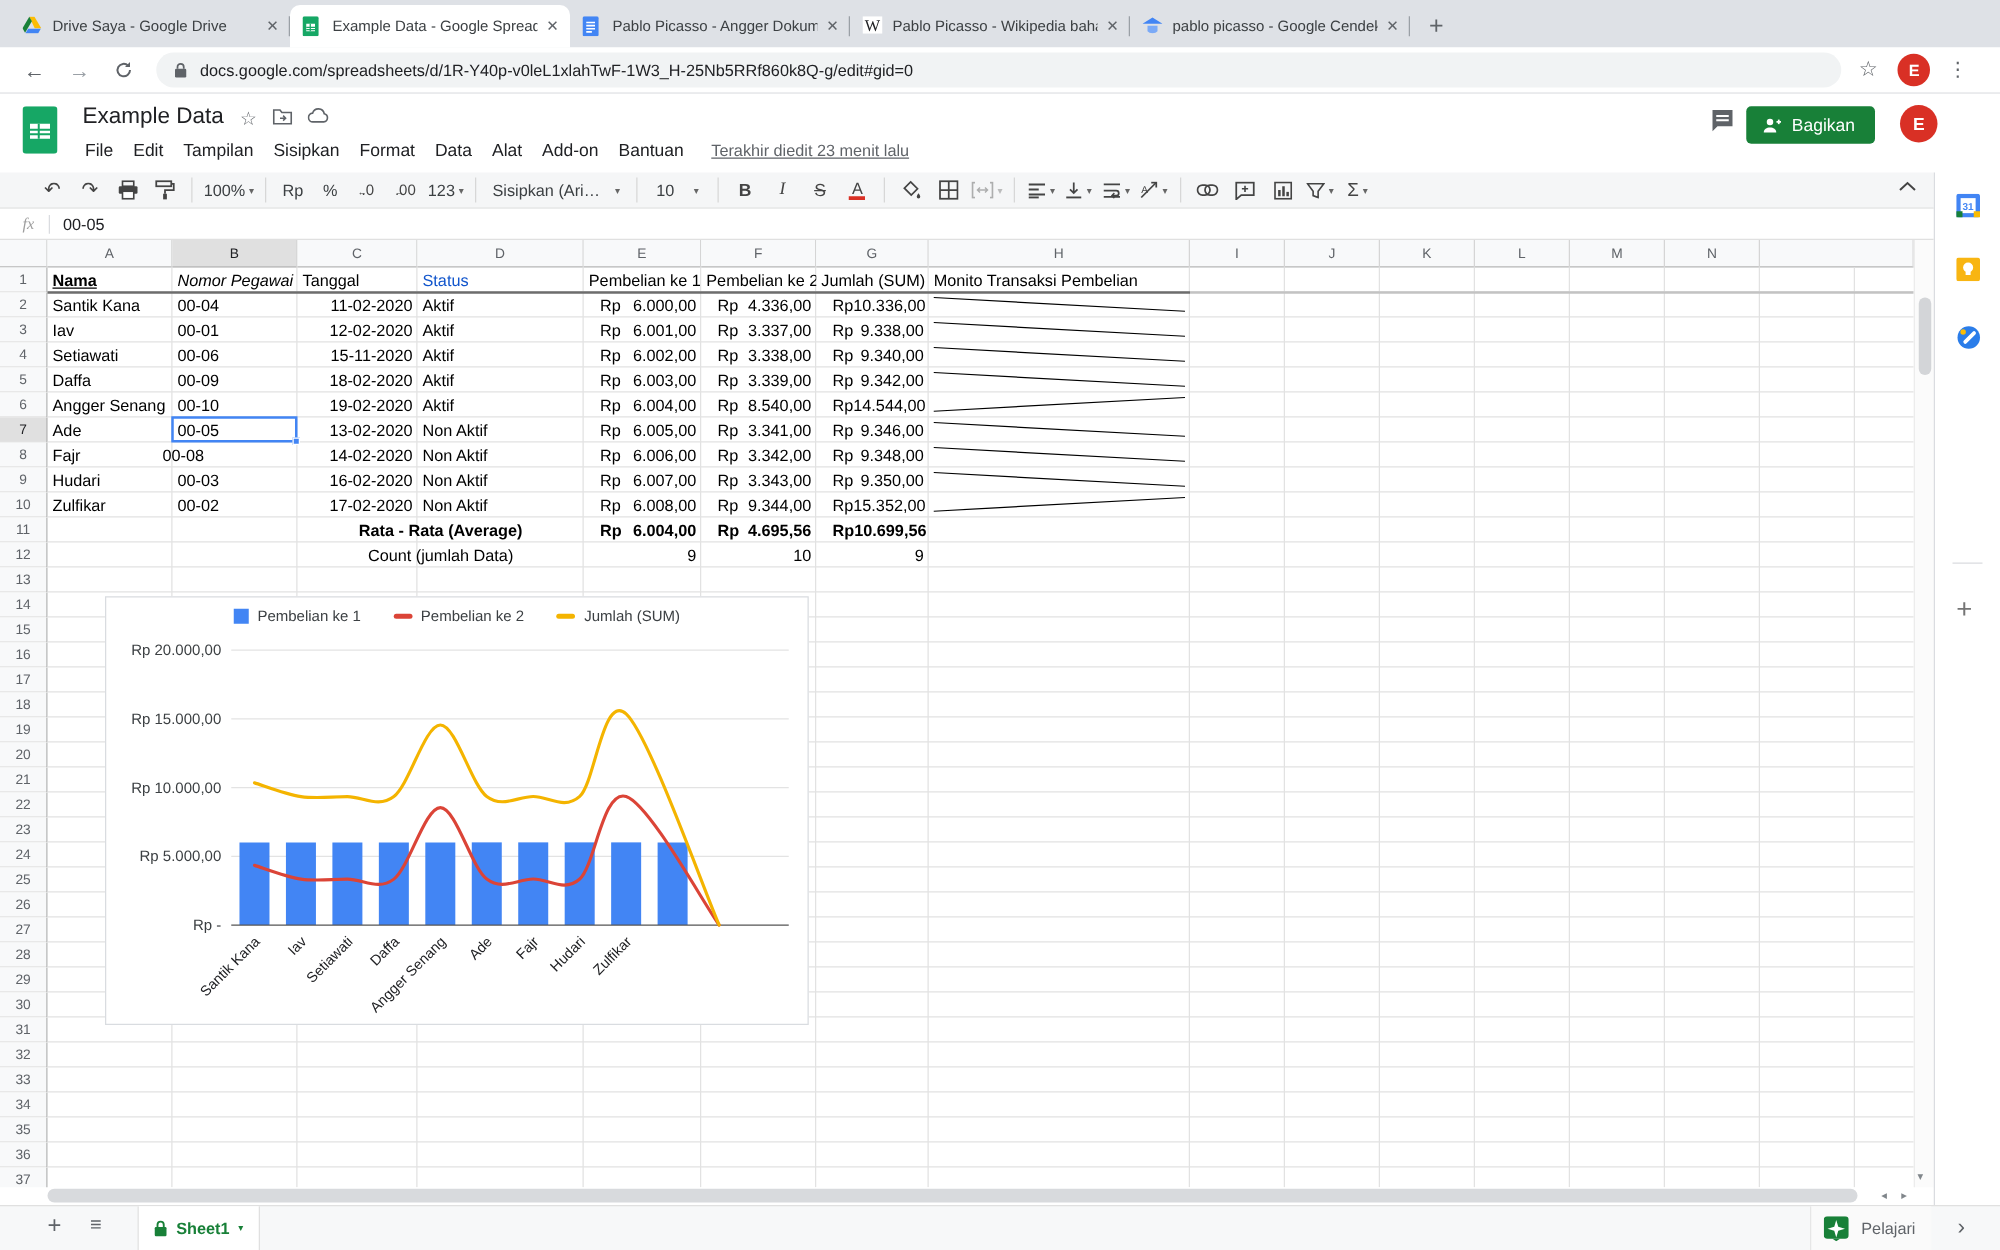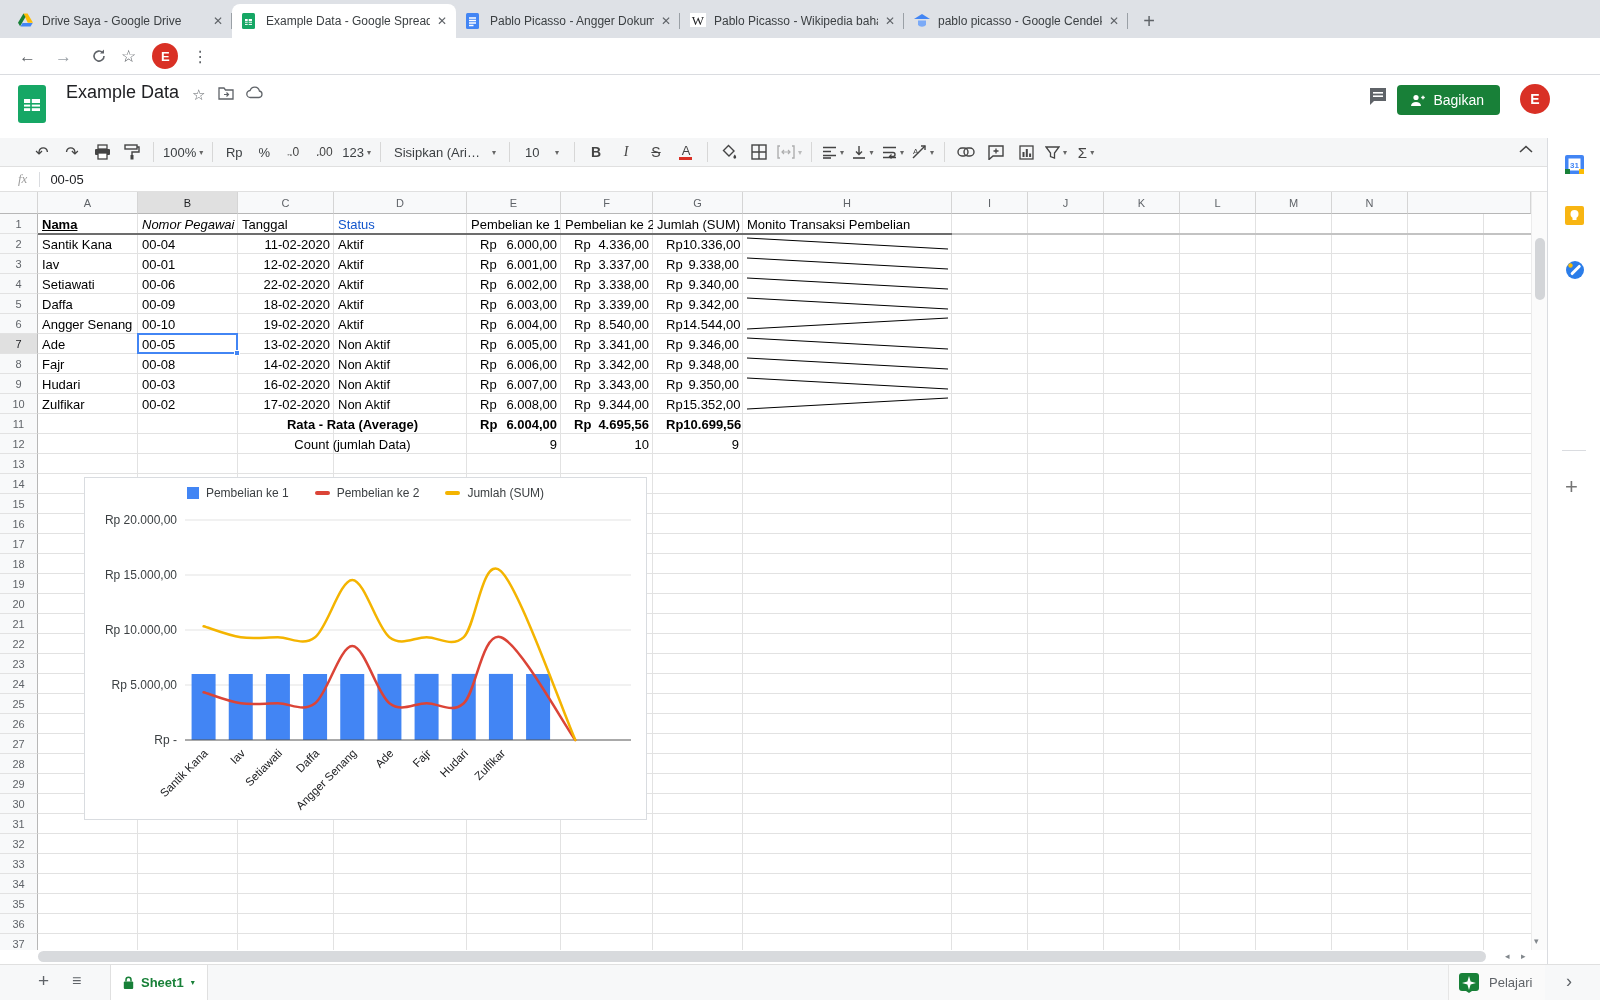--- a/index.html
+++ b/index.html
@@ -157,20 +157,29 @@
 
 <div id="urlbar">
   <span class="nav-ic">←</span>
   <span class="nav-ic dim">→</span>
   <span class="nav-ic">
     <svg width="16" height="16" viewBox="0 0 16 16">
         <path d="M13 8a5 5 0 1 1-1.5-3.5" fill="none" stroke="#5f6368" stroke-width="1.6"></path>
         <path d="M13 1.5v4h-4z" fill="#5f6368"></path>
       </svg>
   </span>
+  <div id="urlpill">
+    <span class="lock">
+      <svg width="11" height="13" viewBox="0 0 11 13">
+          <rect x="1" y="5" width="9" height="7" rx="1" fill="#5f6368"></rect>
+          <path d="M3 5V3.5a2.5 2.5 0 0 1 5 0V5" fill="none" stroke="#5f6368" stroke-width="1.4"></path>
+        </svg>
+    </span>
+    <span>docs.google.com/spreadsheets/d/1R-Y40p-v0leL1xlahTwF-1W3_H-25Nb5RRf860k8Q-g/edit#gid=0</span>
+  </div>
   <span id="star-ic">☆</span>
   <div id="chrome-avatar">E</div>
   <span id="dots-ic">⋮</span>
 </div>
 
 <div id="appheader">
   <span id="sheets-logo">
     <svg width="28" height="38" viewBox="0 0 28 38">
         <rect x="0" y="0" width="28" height="38" rx="3" fill="#16a765"></rect>
         <rect x="6" y="14" width="16" height="12" fill="#fff"></rect>
@@ -185,20 +194,32 @@
     <svg width="16" height="14" viewBox="0 0 16 14">
         <path d="M1 2h5l1.5 2H15v9H1z" fill="none" stroke="#5f6368" stroke-width="1.3"></path>
         <path d="M6 8.5h4M8.5 6.5l2 2-2 2" stroke="#5f6368" stroke-width="1.2" fill="none"></path>
       </svg>
   </span>
   <span class="title-ic" style="left:246px">
     <svg width="18" height="13" viewBox="0 0 18 13">
         <path d="M4.5 11.5a3.5 3.5 0 0 1-.4-7A4.8 4.8 0 0 1 13.4 5 3.3 3.3 0 0 1 13 11.5z" fill="none" stroke="#5f6368" stroke-width="1.3"></path>
       </svg>
   </span>
+  <div id="menubar">
+      <span class="menu-item">File</span>
+      <span class="menu-item">Edit</span>
+      <span class="menu-item">Tampilan</span>
+      <span class="menu-item">Sisipkan</span>
+      <span class="menu-item">Format</span>
+      <span class="menu-item">Data</span>
+      <span class="menu-item">Alat</span>
+      <span class="menu-item">Add-on</span>
+      <span class="menu-item">Bantuan</span>
+      <span id="lastedit">Terakhir diedit 23 menit lalu</span>
+    </div>
   <span id="comment-top">
     <svg width="20" height="19" viewBox="0 0 20 19">
         <path d="M2 1h16v13H6l-4 4z" fill="#5f6368"></path>
         <rect x="5" y="5" width="10" height="1.6" fill="#fff"></rect>
         <rect x="5" y="8.4" width="10" height="1.6" fill="#fff"></rect>
       </svg>
   </span>
   <div id="share-btn">
     <svg width="16" height="14" viewBox="0 0 16 14">
         <circle cx="7" cy="4.5" r="2.6" fill="#fff"></circle>
@@ -521,21 +542,21 @@
       <span>Rp</span>
       <span>9.338,00</span>
     </div>
     <div class="cell " style="left: 743px; top: 62px; width: 209px; height: 20px; padding: 0px 2px;">
       <svg width="205" height="18" viewBox="0 0 205 18">
         <line x1="2" y1="3" x2="203" y2="14" stroke="#000" stroke-width="1"></line>
       </svg>
     </div>
     <div class="cell " style="left: 38px; top: 82px; width: 100px; height: 20px;">Setiawati</div>
     <div class="cell " style="left: 138px; top: 82px; width: 100px; height: 20px;">00-06</div>
-    <div class="cell right" style="left: 238px; top: 82px; width: 96px; height: 20px;">22-02-2020</div>
+    <div class="cell right" style="left: 238px; top: 82px; width: 96px; height: 20px;">15-11-2020</div>
     <div class="cell " style="left: 334px; top: 82px; width: 133px; height: 20px;">Aktif</div>
     <div class="cell cur" style="left: 467px; top: 82px; width: 94px; height: 20px;">
       <span>Rp</span>
       <span>6.002,00</span>
     </div>
     <div class="cell cur" style="left: 561px; top: 82px; width: 92px; height: 20px;">
       <span>Rp</span>
       <span>3.338,00</span>
     </div>
     <div class="cell cur" style="left: 653px; top: 82px; width: 90px; height: 20px;">
@@ -604,21 +625,21 @@
     <div class="cell cur" style="left: 653px; top: 142px; width: 90px; height: 20px;">
       <span>Rp</span>
       <span>9.346,00</span>
     </div>
     <div class="cell " style="left: 743px; top: 142px; width: 209px; height: 20px; padding: 0px 2px;">
       <svg width="205" height="18" viewBox="0 0 205 18">
         <line x1="2" y1="3" x2="203" y2="14" stroke="#000" stroke-width="1"></line>
       </svg>
     </div>
     <div class="cell " style="left: 38px; top: 162px; width: 100px; height: 20px;">Fajr</div>
-    <div class="cell " style="left: 138px; top: 162px; width: 100px; height: 20px;">00-08</div>
+    <div class="cell " style="left: 126px; top: 162px; width: 100px; height: 20px;">00-08</div>
     <div class="cell right" style="left: 238px; top: 162px; width: 96px; height: 20px;">14-02-2020</div>
     <div class="cell " style="left: 334px; top: 162px; width: 133px; height: 20px;">Non Aktif</div>
     <div class="cell cur" style="left: 467px; top: 162px; width: 94px; height: 20px;">
       <span>Rp</span>
       <span>6.006,00</span>
     </div>
     <div class="cell cur" style="left: 561px; top: 162px; width: 92px; height: 20px;">
       <span>Rp</span>
       <span>3.342,00</span>
     </div>

